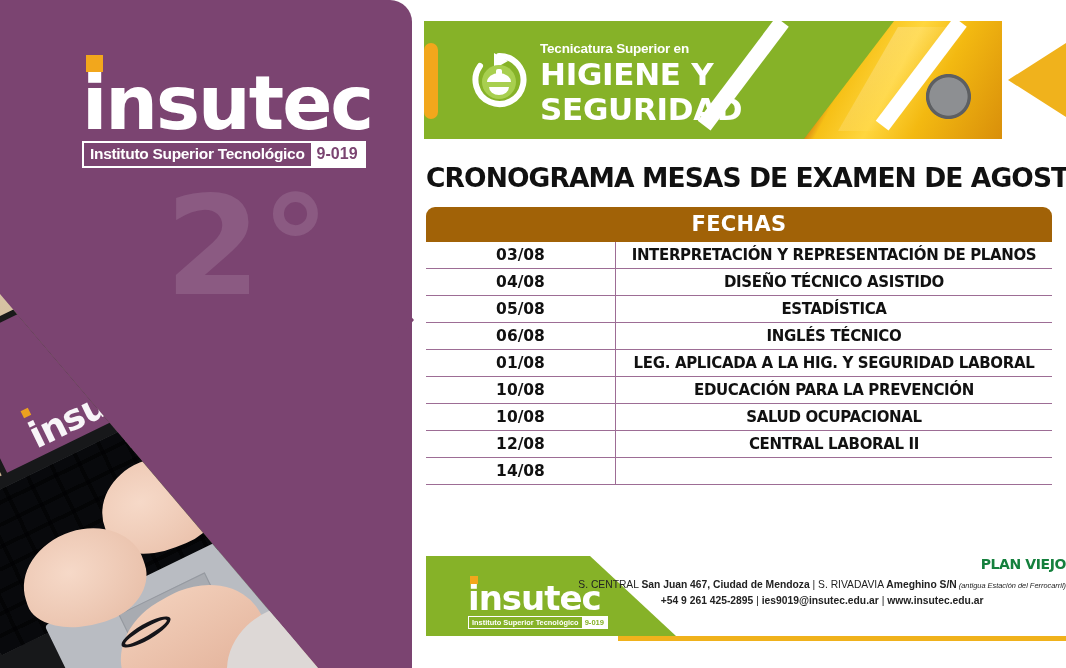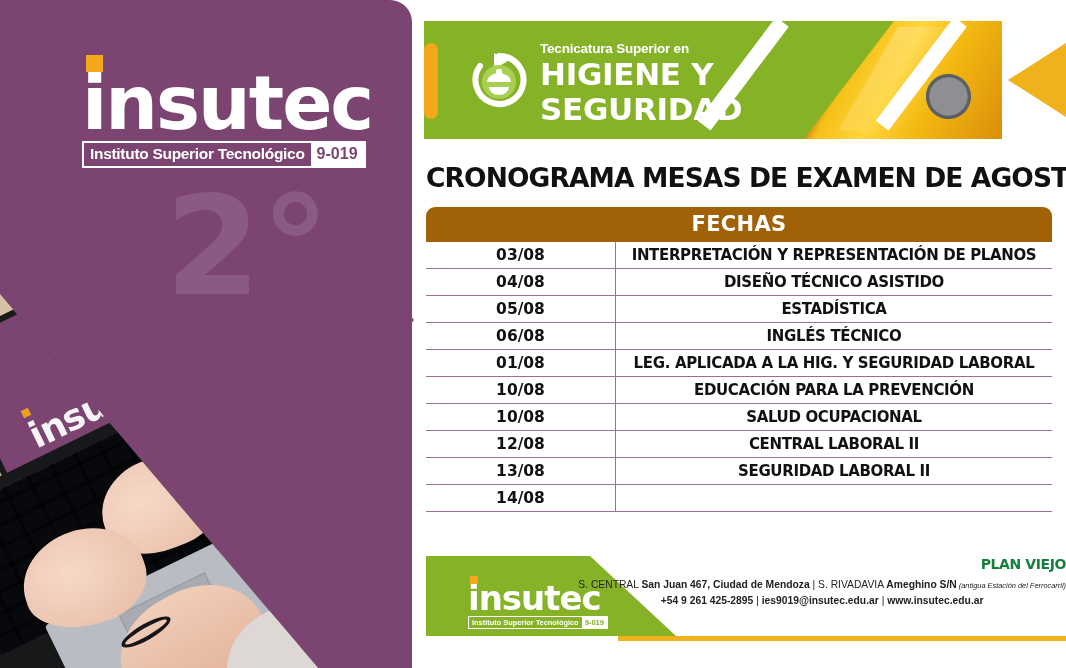--- a/index.html
+++ b/index.html
@@ -384,24 +384,20 @@
       </div>
       <div class="row">
         <div class="date">10/08</div>
         <div class="name">SALUD OCUPACIONAL</div>
       </div>
       <div class="row">
         <div class="date">12/08</div>
         <div class="name">CENTRAL LABORAL II</div>
       </div>
       <div class="row">
-        <div class="date">13/08</div>
-        <div class="name">SEGURIDAD LABORAL  II</div>
-      </div>
-      <div class="row">
         <div class="date">14/08</div>
       </div>
     </div>
 
     <div class="footer">
       <div class="greenblock"></div>
       <div class="flogo">
         <div class="fdot"></div>
         <div class="fword">insutec</div>
         <div class="fsub">

